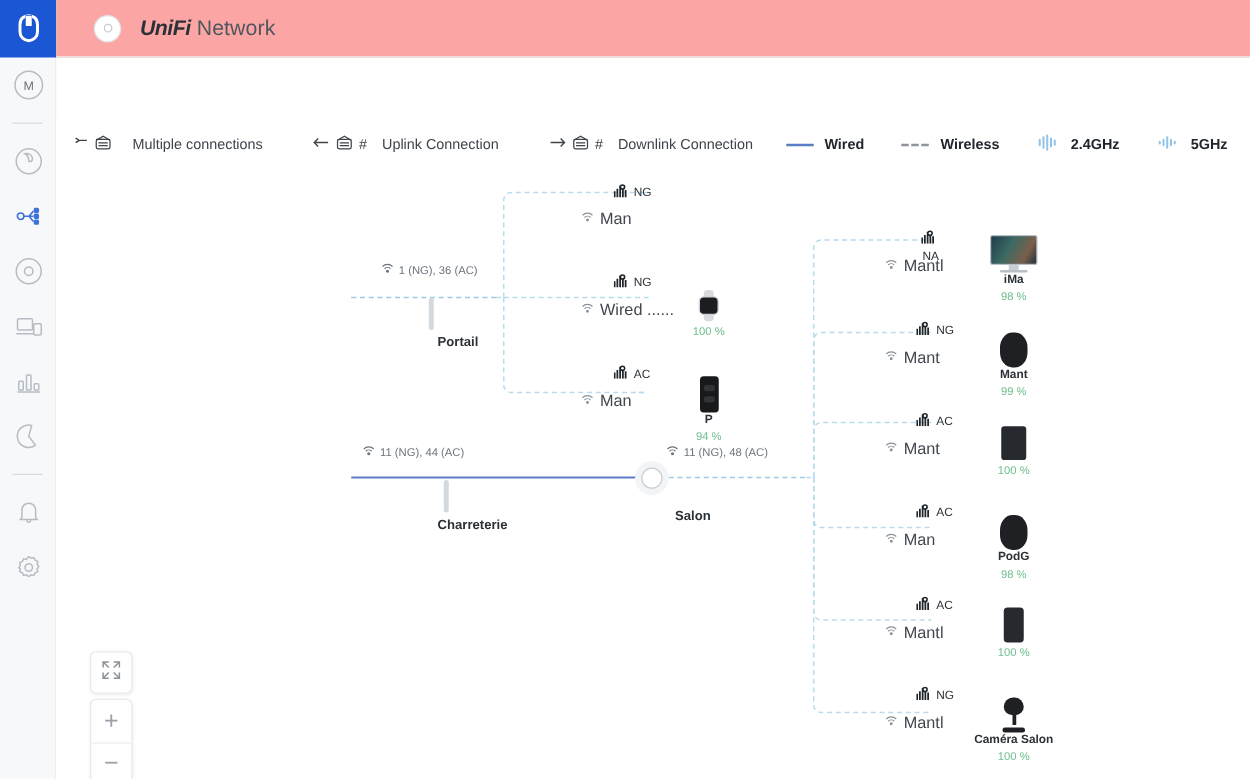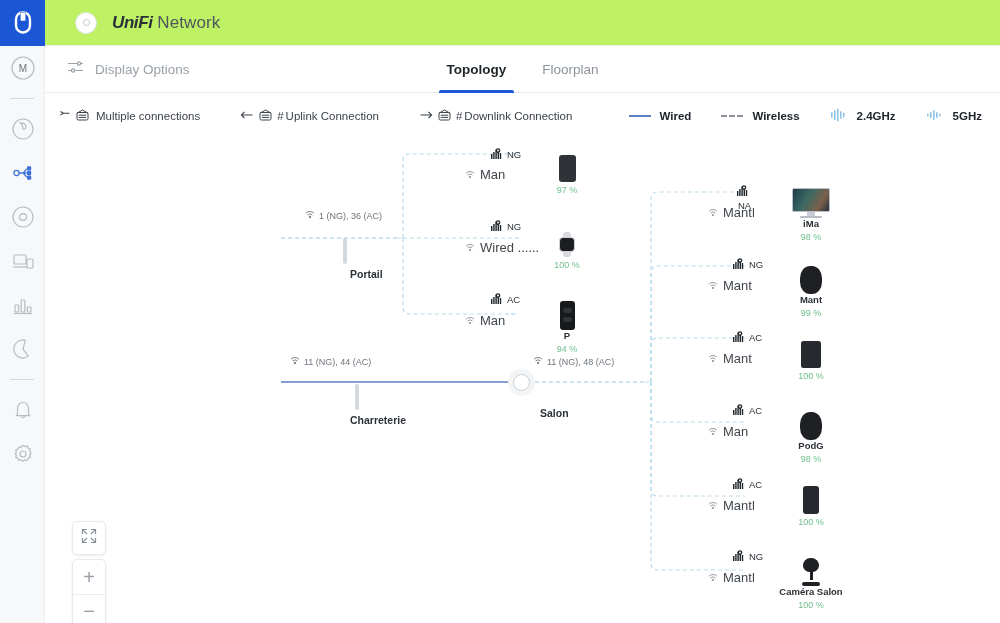--- a/index.html
+++ b/index.html
@@ -25,21 +25,21 @@
     width: 45px; height: 44px;
     display: flex; align-items: center; justify-content: center;
     cursor: pointer;
   }
   .rail-item svg { display: block; }
   .rail-sep { width: 24px; height: 1px; background: #d6dade; margin: 8px auto; }
 
   
   #topbar {
     position: absolute; left: 45px; top: 0; right: 0; height: 46px;
-    background: #bef264; border-bottom: 1px solid #ebedef;
+    background: #fca5a5; border-bottom: 1px solid #ebedef;
     display: flex; align-items: center;
   }
   #site-dot {
     width: 22px; height: 22px; border-radius: 50%;
     border: 1px solid #dfe3e7; background: #fff;
     margin-left: 30px; display: flex; align-items: center; justify-content: center;
   }
   #site-dot i { width: 7px; height: 7px; border-radius: 50%; border: 1px solid #c4cad0; display: block; }
   #app-title { margin-left: 15px; font-size: 17px; color: #50565e; letter-spacing: .1px; }
   #app-title b { font-weight: 700; font-style: italic; color: #2b3137; letter-spacing: -.4px; }
@@ -62,21 +62,21 @@
     content: ""; position: absolute; left: 10px; right: 10px; bottom: 0;
     height: 3px; background: #1b57d4; border-radius: 2px 2px 0 0;
   }
 
   
   #legend {
     position: absolute; left: 45px; top: 93px; right: 0; height: 45px;
     background: #fff; display: flex; align-items: center;
   }
   .lg { display: flex; align-items: center; font-size: 11.5px; color: #3d434a; }
-  .lg .txt { margin-left: 2px; }
+  .lg .txt { margin-left: 12px; }
   .lg .ap-ico { margin: 0 5px; }
   .lg-left { margin-left: 14px; }
   .lg-gap { width: 40px; }
   #legend-right { position: absolute; right: 18px; display: flex; align-items: center; }
   .lg-r { display: flex; align-items: center; margin-left: 30px; font-size: 11.5px; font-weight: 700; color: #20262c; }
   .lg-r .txt { margin-left: 9px; }
   .wired-line { width: 22px; height: 2px; background: #5b7fc7; }
   .wireless-line {
     width: 22px; height: 0; border-top: 2px dashed #8d949c;
   }
@@ -244,36 +244,20 @@
   <div id="topbar">
     <div id="site-dot">
         <i></i>
       </div>
     <div id="app-title">
       <b>UniFi</b>
       <span>Network</span>
     </div>
   </div>
 
-  <div id="toolbar">
-    <div id="display-options">
-      <span>
-        <svg width="17" height="14" viewBox="0 0 17 14" fill="none" stroke="#9aa1a9" stroke-width="1.2">
-          <path d="M1 3.5h10M13.5 3.5h2.5M1 10.5h4M7.5 10.5h8.5"></path>
-          <circle cx="12" cy="3.5" r="1.6"></circle>
-            <circle cx="6" cy="10.5" r="1.6"></circle>
-        </svg>
-      </span>
-      <span class="lbl">Display Options</span>
-    </div>
-    <div id="tabs">
-      <div class="tab active">Topology</div>
-      <div class="tab">Floorplan</div>
-    </div>
-  </div>
 
   <div id="legend">
     <div class="lg lg-left">
       <span>
         <svg width="12" height="10" viewBox="0 0 12 10" fill="none" stroke="#3d434a" stroke-width="1.1">
           <path d="M1.5 1.5l3 1.8-3 1.8M5 3.3h5.5"></path>
         </svg>
       </span>
       <span class="ap-ico">
         <svg width="13" height="12" viewBox="0 0 13 12" fill="none" stroke="#3d434a" stroke-width="1">
@@ -444,27 +428,20 @@
     </div>
     <div class="wifi-lab" style="left:420px; top:27px;">
       <span>
         <svg width="10" height="9" viewBox="0 0 10 9" fill="none" stroke="#8b9199" stroke-width=".9">
           <path d="M1 3.2a5.6 5.6 0 0 1 8 0M2.6 5a3.4 3.4 0 0 1 4.8 0"></path>
             <circle cx="5" cy="7" r=".7" fill="#8b9199"></circle>
         </svg>
       </span>
       <span class="wt">Man</span>
     </div>
-    <div class="client" style="left:462px; top:0px;">
-      <div class="dev">
-        <span class="phone-o"><span class="scr"></span></span>
-      </div>
-      <div class="cname"></div>
-      <div class="cpct">97 %</div>
-    </div>
 
     <div class="badge" style="left:446px; top:79px;">
       <span>
         <svg width="11" height="11" viewBox="0 0 11 11">
             <g fill="#1f2529">
           <rect x="0" y="6" width="1.4" height="5"></rect>
               <rect x="2.2" y="4" width="1.4" height="7"></rect>
           <rect x="4.4" y="1.5" width="1.4" height="9.5"></rect>
               <rect x="6.6" y="3" width="1.4" height="8"></rect>
           <rect x="8.8" y="5" width="1.4" height="6"></rect>

